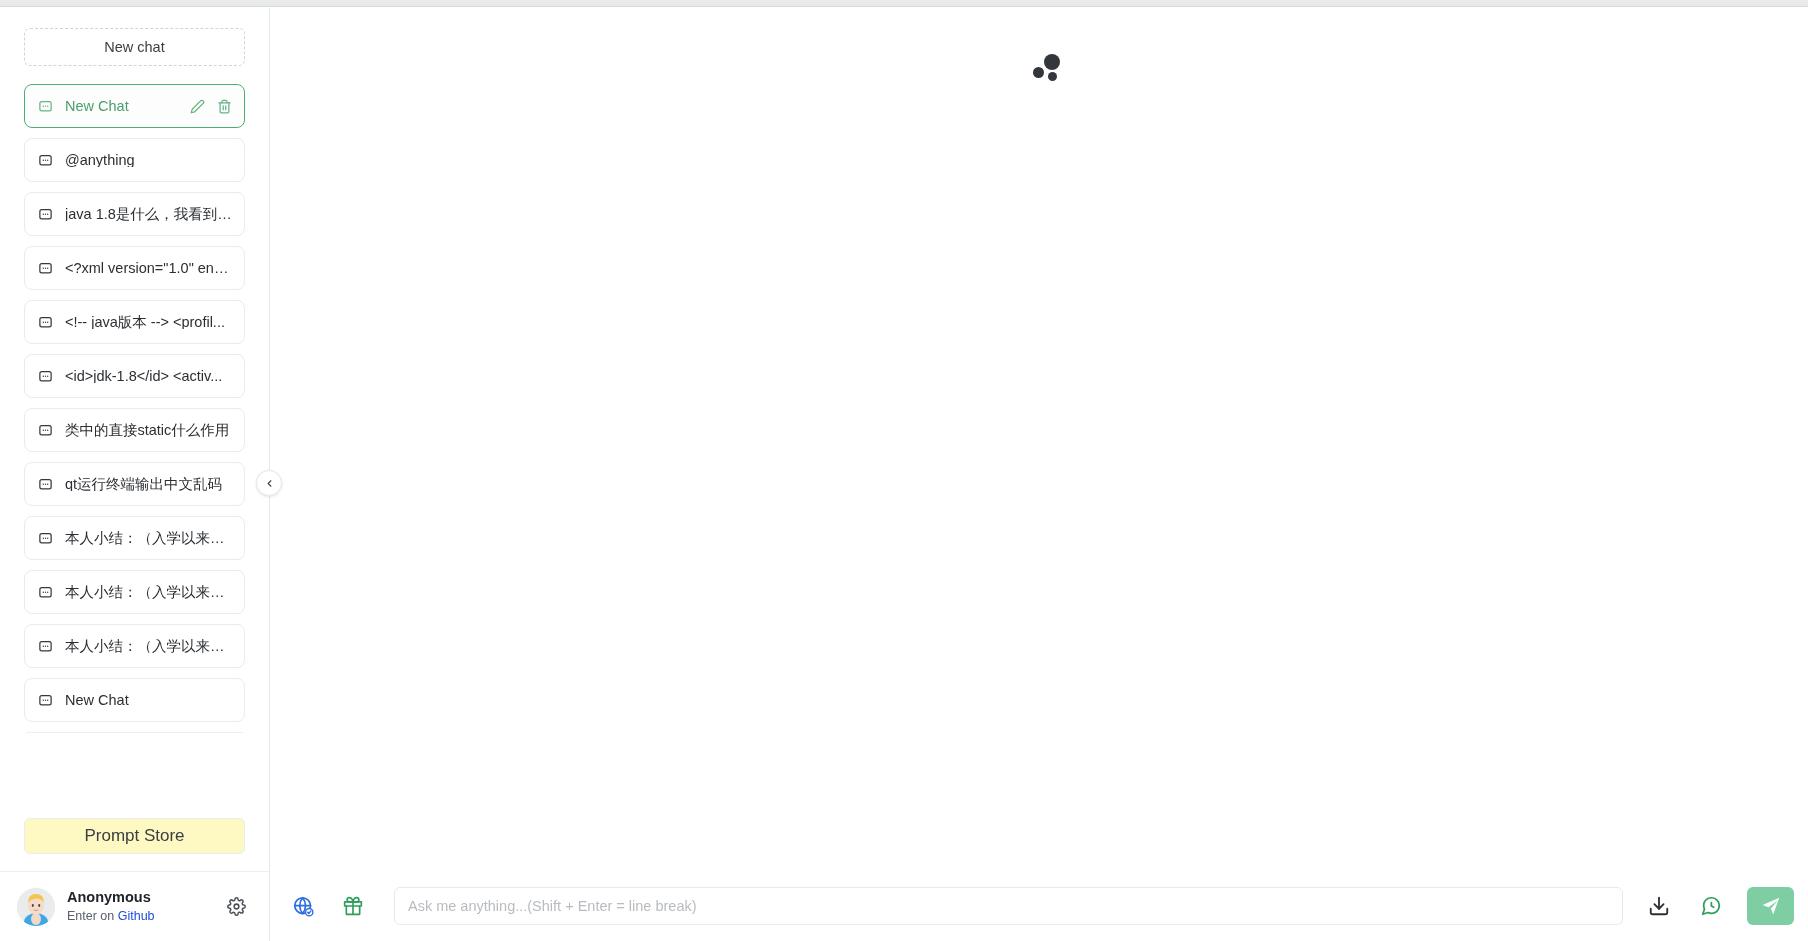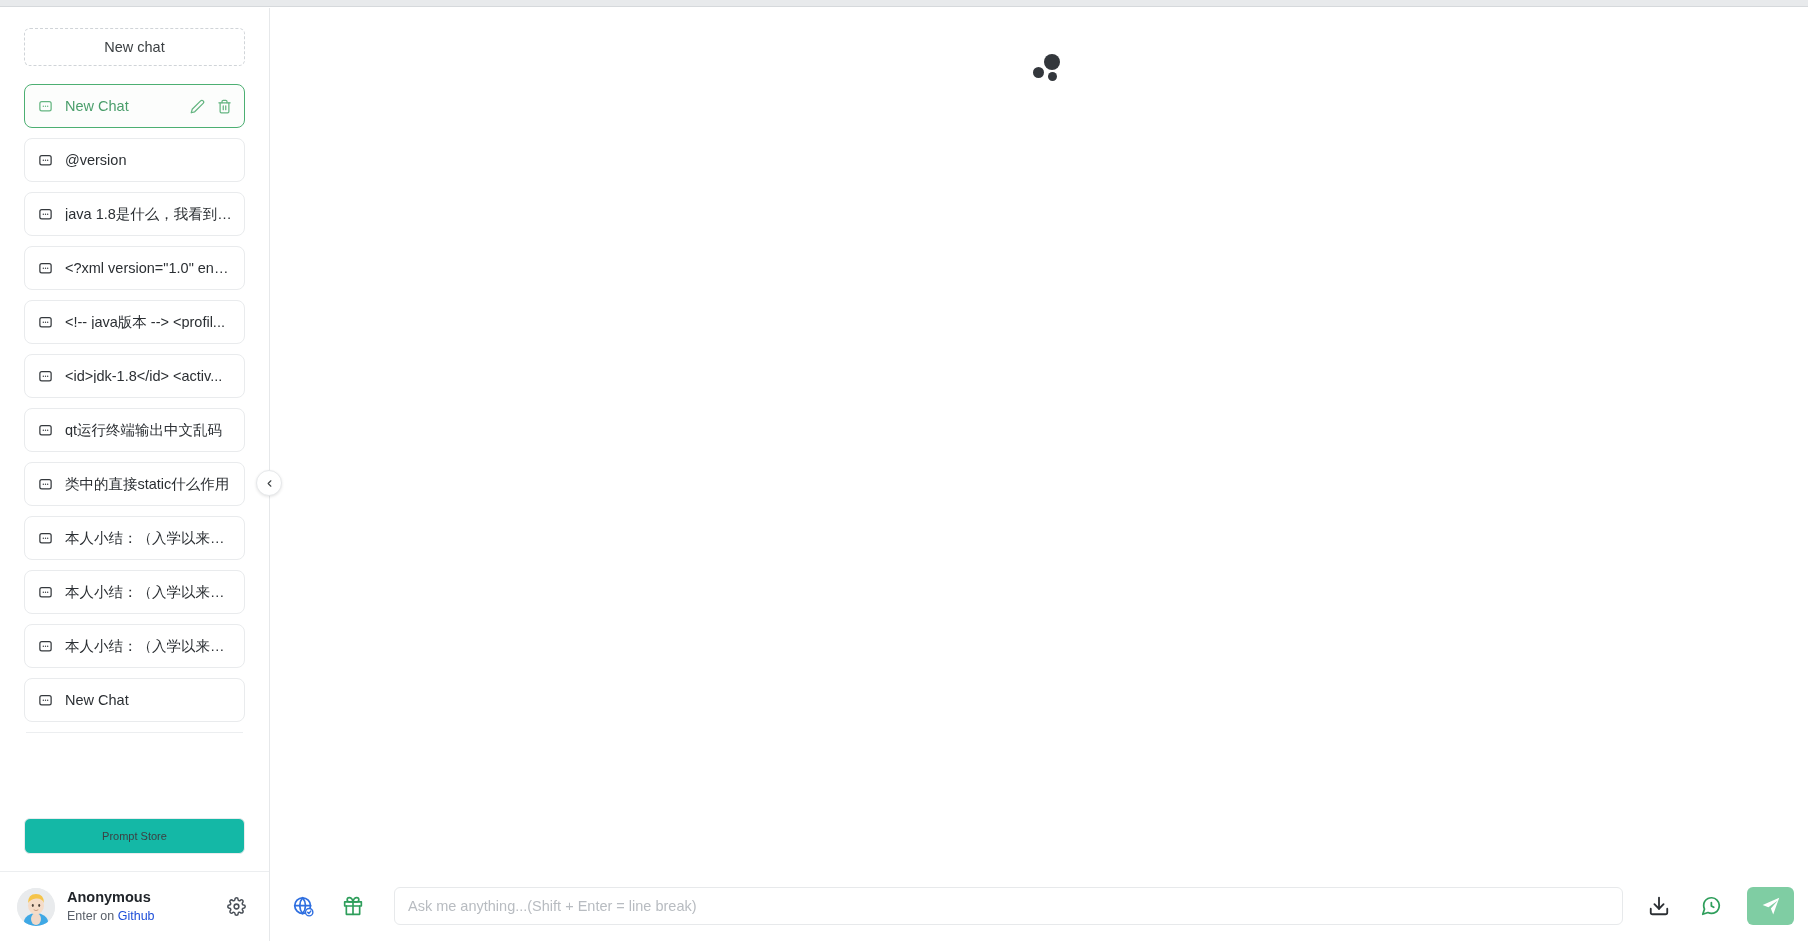--- a/index.html
+++ b/index.html
@@ -103,23 +103,23 @@
   }
   .sidebar-bottom {
     flex: 0 0 auto;
     padding: 18px 24px 0 24px;
   }
   .prompt-store-btn {
     height: 36px;
     border: 1px solid #e9ebed;
     border-radius: 6px;
     display: flex; align-items: center; justify-content: center;
-    font-size: 11px;
+    font-size: 17px;
     color: #3c4043;
-    background: #14b8a6;
+    background: #fef9c3;
     cursor: pointer;
   }
   .user-bar {
     flex: 0 0 auto;
     height: 70px;
     border-top: 1px solid #eceef0;
     margin-top: 17px;
     display: flex;
     align-items: center;
     padding: 0 22px 0 17px;
@@ -290,21 +290,21 @@
           </div>
           <div class="chat-item">
             <span class="ci-icon">
               <svg width="15" height="15" viewBox="0 0 24 24" fill="none" stroke="currentColor" stroke-width="2" stroke-linecap="round" stroke-linejoin="round">
                 <rect x="3" y="4" width="18" height="15" rx="3"></rect>
                 <circle cx="8.5" cy="11.5" r="1.1" fill="currentColor" stroke="none"></circle>
                 <circle cx="12" cy="11.5" r="1.1" fill="currentColor" stroke="none"></circle>
                 <circle cx="15.5" cy="11.5" r="1.1" fill="currentColor" stroke="none"></circle>
               </svg>
             </span>
-            <span class="ci-label">@version</span>
+            <span class="ci-label">@anything</span>
           </div>
           <div class="chat-item">
             <span class="ci-icon">
               <svg width="15" height="15" viewBox="0 0 24 24" fill="none" stroke="currentColor" stroke-width="2" stroke-linecap="round" stroke-linejoin="round">
                 <rect x="3" y="4" width="18" height="15" rx="3"></rect>
                 <circle cx="8.5" cy="11.5" r="1.1" fill="currentColor" stroke="none"></circle>
                 <circle cx="12" cy="11.5" r="1.1" fill="currentColor" stroke="none"></circle>
                 <circle cx="15.5" cy="11.5" r="1.1" fill="currentColor" stroke="none"></circle>
               </svg>
             </span>
@@ -345,32 +345,32 @@
           </div>
           <div class="chat-item">
             <span class="ci-icon">
               <svg width="15" height="15" viewBox="0 0 24 24" fill="none" stroke="currentColor" stroke-width="2" stroke-linecap="round" stroke-linejoin="round">
                 <rect x="3" y="4" width="18" height="15" rx="3"></rect>
                 <circle cx="8.5" cy="11.5" r="1.1" fill="currentColor" stroke="none"></circle>
                 <circle cx="12" cy="11.5" r="1.1" fill="currentColor" stroke="none"></circle>
                 <circle cx="15.5" cy="11.5" r="1.1" fill="currentColor" stroke="none"></circle>
               </svg>
             </span>
+            <span class="ci-label">类中的直接static什么作用</span>
+          </div>
+          <div class="chat-item">
+            <span class="ci-icon">
+              <svg width="15" height="15" viewBox="0 0 24 24" fill="none" stroke="currentColor" stroke-width="2" stroke-linecap="round" stroke-linejoin="round">
+                <rect x="3" y="4" width="18" height="15" rx="3"></rect>
+                <circle cx="8.5" cy="11.5" r="1.1" fill="currentColor" stroke="none"></circle>
+                <circle cx="12" cy="11.5" r="1.1" fill="currentColor" stroke="none"></circle>
+                <circle cx="15.5" cy="11.5" r="1.1" fill="currentColor" stroke="none"></circle>
+              </svg>
+            </span>
             <span class="ci-label">qt运行终端输出中文乱码</span>
-          </div>
-          <div class="chat-item">
-            <span class="ci-icon">
-              <svg width="15" height="15" viewBox="0 0 24 24" fill="none" stroke="currentColor" stroke-width="2" stroke-linecap="round" stroke-linejoin="round">
-                <rect x="3" y="4" width="18" height="15" rx="3"></rect>
-                <circle cx="8.5" cy="11.5" r="1.1" fill="currentColor" stroke="none"></circle>
-                <circle cx="12" cy="11.5" r="1.1" fill="currentColor" stroke="none"></circle>
-                <circle cx="15.5" cy="11.5" r="1.1" fill="currentColor" stroke="none"></circle>
-              </svg>
-            </span>
-            <span class="ci-label">类中的直接static什么作用</span>
           </div>
           <div class="chat-item">
             <span class="ci-icon">
               <svg width="15" height="15" viewBox="0 0 24 24" fill="none" stroke="currentColor" stroke-width="2" stroke-linecap="round" stroke-linejoin="round">
                 <rect x="3" y="4" width="18" height="15" rx="3"></rect>
                 <circle cx="8.5" cy="11.5" r="1.1" fill="currentColor" stroke="none"></circle>
                 <circle cx="12" cy="11.5" r="1.1" fill="currentColor" stroke="none"></circle>
                 <circle cx="15.5" cy="11.5" r="1.1" fill="currentColor" stroke="none"></circle>
               </svg>
             </span>

